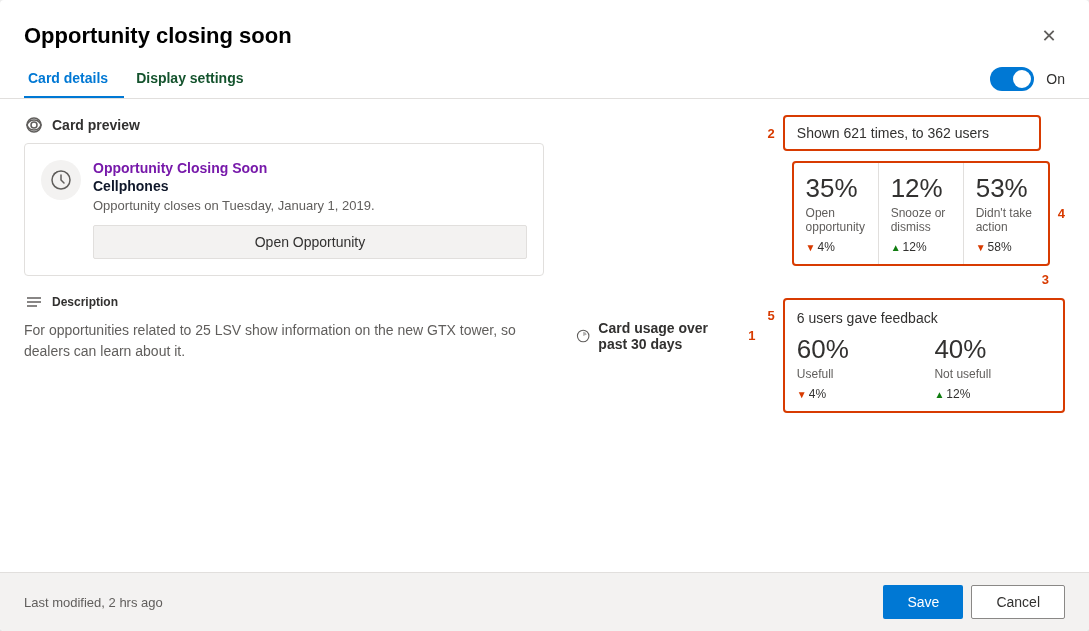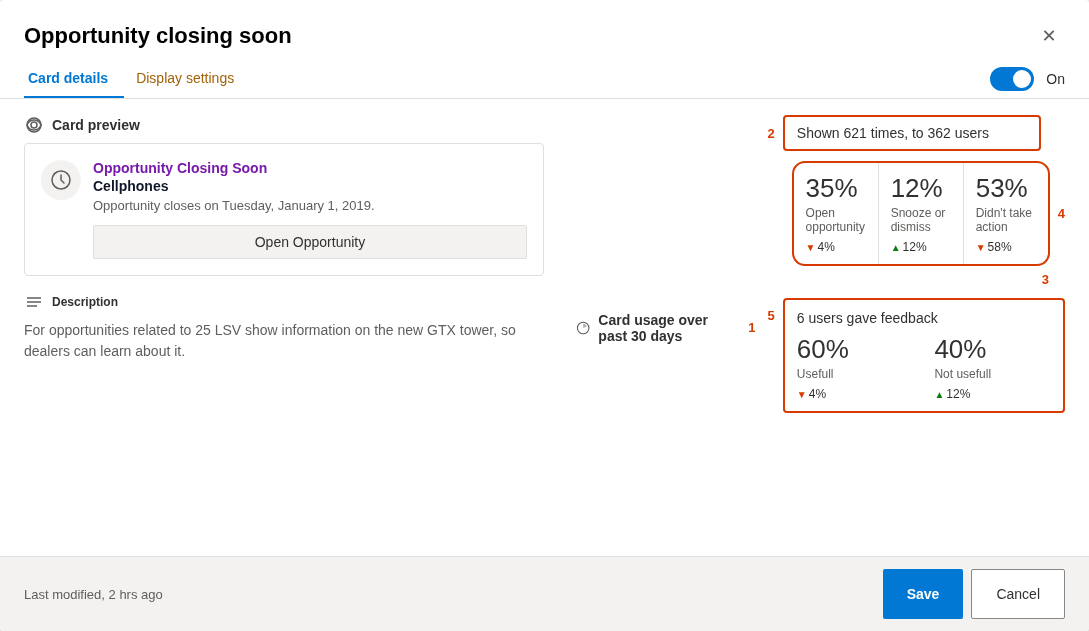--- a/index.html
+++ b/index.html
@@ -3,21 +3,21 @@
   <meta charset="utf-8">
   <style>
     * { box-sizing: border-box; margin: 0; padding: 0; }
     body { font-family: 'Segoe UI', Arial, sans-serif; background: #f5f5f5; display: flex; justify-content: center; align-items: center; height: 100vh; }
     .dialog { background: #fff; width: 1089px; height: 631px; border-radius: 4px; box-shadow: 0 4px 20px rgba(0,0,0,0.2); display: flex; flex-direction: column; overflow: hidden; }
     .dialog-header { display: flex; justify-content: space-between; align-items: center; padding: 20px 24px 0 24px; }
     .dialog-title { font-size: 22px; font-weight: 600; color: #000; }
     .close-btn { background: none; border: none; cursor: pointer; font-size: 18px; color: #605e5c; width: 32px; height: 32px; display: flex; align-items: center; justify-content: center; border-radius: 2px; }
     .tabs-row { display: flex; align-items: center; padding: 0 24px; border-bottom: 1px solid #e1dfdd; margin-top: 8px; justify-content: space-between; }
     .tabs { display: flex; gap: 0; }
-    .tab { padding: 10px 16px 10px 4px; cursor: pointer; font-size: 14px; color: #a16207; border-bottom: 2px solid transparent; margin-right: 8px; }
+    .tab { padding: 10px 16px 10px 4px; cursor: pointer; font-size: 14px; color: #14532d; border-bottom: 2px solid transparent; margin-right: 8px; font-weight: bold; }
     .tab.active { color: #0078d4; border-bottom: 2px solid #0078d4; font-weight: 600; }
     .toggle-container { display: flex; align-items: center; gap: 12px; }
     .toggle { width: 44px; height: 24px; background: #0078d4; border-radius: 12px; position: relative; cursor: pointer; }
     .toggle-knob { width: 18px; height: 18px; background: #fff; border-radius: 50%; position: absolute; top: 3px; right: 3px; }
     .toggle-label { font-size: 14px; color: #323130; }
     .dialog-body { display: flex; flex: 1; padding: 16px 24px; gap: 32px; overflow: hidden; }
     .left-panel { flex: 0 0 520px; display: flex; flex-direction: column; gap: 16px; }
     .right-panel { flex: 1; display: flex; flex-direction: row; gap: 12px; }
     .section-header { display: flex; align-items: center; gap: 8px; font-size: 14px; font-weight: 600; color: #323130; margin-bottom: 8px; }
     .card-preview-box { border: 1px solid #e1dfdd; border-radius: 4px; padding: 16px; display: flex; gap: 12px; align-items: flex-start; }
@@ -28,40 +28,40 @@
     .card-desc { font-size: 13px; color: #605e5c; margin-top: 4px; }
     .card-action { margin-top: 12px; }
     .open-btn { width: 100%; text-align: center; padding: 8px; border: 1px solid #e1dfdd; border-radius: 2px; background: #f3f2f1; font-size: 14px; color: #323130; cursor: pointer; }
     .description-section { display: flex; flex-direction: column; gap: 8px; }
     .desc-header { display: flex; align-items: center; gap: 8px; font-size: 12px; font-weight: 600; color: #323130; }
     .desc-text { font-size: 14px; color: #605e5c; line-height: 1.5; }
     
     .usage-header { display: flex; align-items: center; gap: 8px; font-size: 14px; font-weight: 600; color: #323130; }
     .stats-container { display: flex; flex-direction: column; gap: 10px; }
     .shown-box { border: 2px solid #d83b01; border-radius: 4px; padding: 8px 12px; font-size: 14px; color: #323130; font-weight: 400; }
-    .stats-row { display: flex; gap: 0; border: 2px solid #d83b01; border-radius: 13px; overflow: hidden; }
+    .stats-row { display: flex; gap: 0; border: 2px solid #d83b01; border-radius: 4px; overflow: hidden; }
     .stat-item { flex: 1; padding: 10px 12px; border-right: 1px solid #e1dfdd; }
     .stat-item:last-child { border-right: none; }
     .stat-pct { font-size: 26px; font-weight: 300; color: #323130; }
     .stat-label { font-size: 12px; color: #605e5c; margin-top: 2px; }
     .stat-change { font-size: 12px; margin-top: 6px; display: flex; align-items: center; gap: 2px; }
     .stat-change.down { color: #323130; }
     .stat-change.up { color: #323130; }
     .triangle-down { color: #d83b01; font-size: 10px; }
     .triangle-up { color: #107c10; font-size: 10px; }
     .feedback-box { border: 2px solid #d83b01; border-radius: 4px; padding: 10px 12px; }
     .feedback-title { font-size: 14px; color: #323130; margin-bottom: 8px; }
     .feedback-row { display: flex; gap: 21px; }
     .feedback-item { flex: 1; }
     .annotation { color: #d83b01; font-size: 13px; font-weight: 600; }
     .dialog-footer { background: #f3f2f1; padding: 12px 24px; display: flex; justify-content: space-between; align-items: center; border-top: 1px solid #e1dfdd; }
     .footer-info { font-size: 13px; color: #605e5c; text-align: center; }
     .footer-buttons { display: flex; gap: 8px; }
-    .btn-save { background: #0078d4; color: #fff; border: none; padding: 8px 24px; border-radius: 2px; font-size: 14px; cursor: pointer; font-weight: bold; }
-    .btn-cancel { background: #fff; color: #323130; border: 1px solid #8a8886; padding: 16px 24px; border-radius: 2px; font-size: 14px; cursor: pointer; }
+    .btn-save { background: #0078d4; color: #fff; border: none; padding: 8px 24px; border-radius: 2px; font-size: 14px; cursor: pointer; }
+    .btn-cancel { background: #fff; color: #323130; border: 1px solid #8a8886; padding: 8px 24px; border-radius: 2px; font-size: 14px; cursor: pointer; }
   </style>
 </head>
 <body>
 
 <div class="dialog">
 
   <div class="dialog-header">
     <h1 class="dialog-title">Opportunity closing soon</h1>
     <button class="close-btn">✕</button>
   </div>

